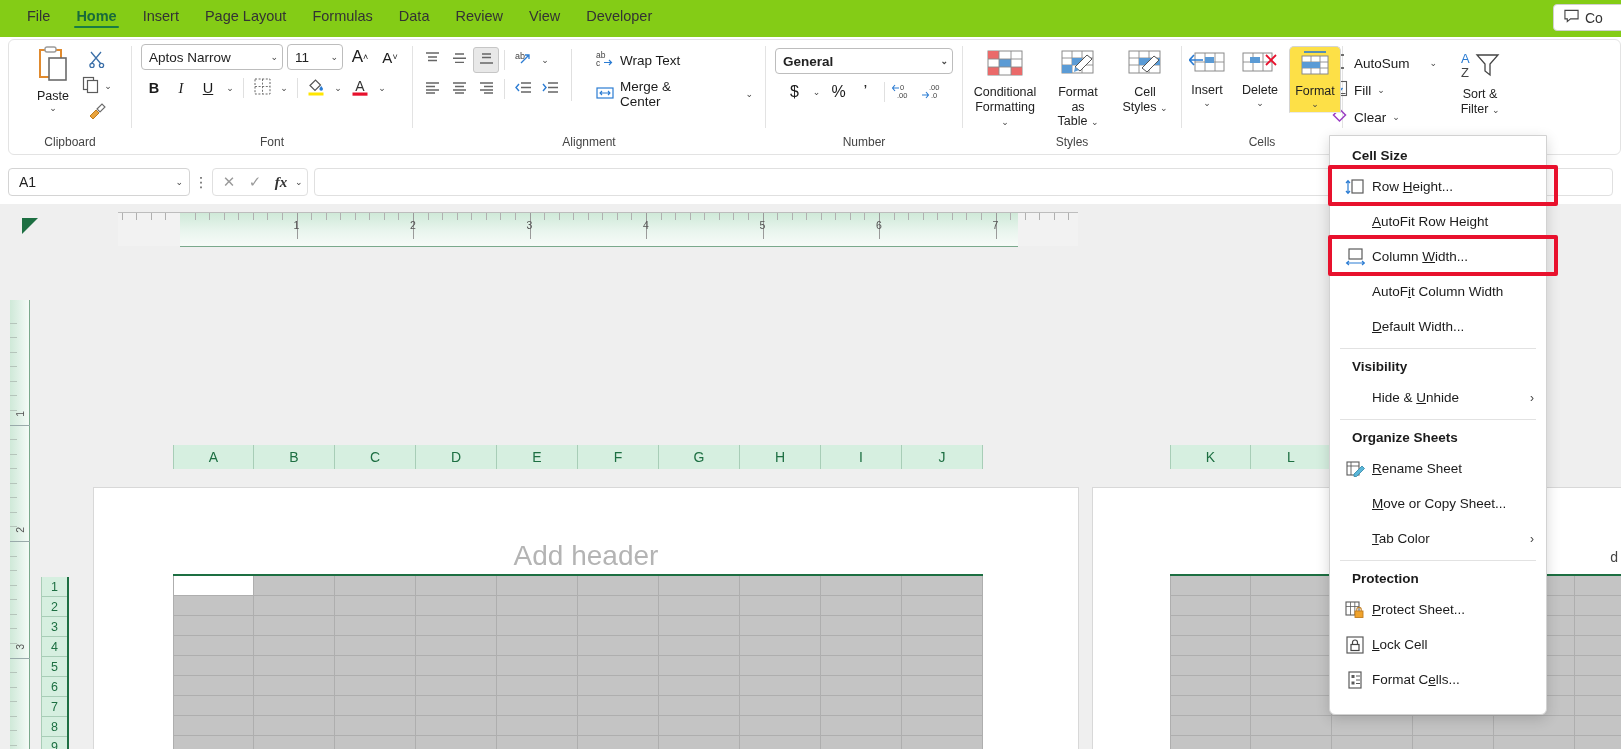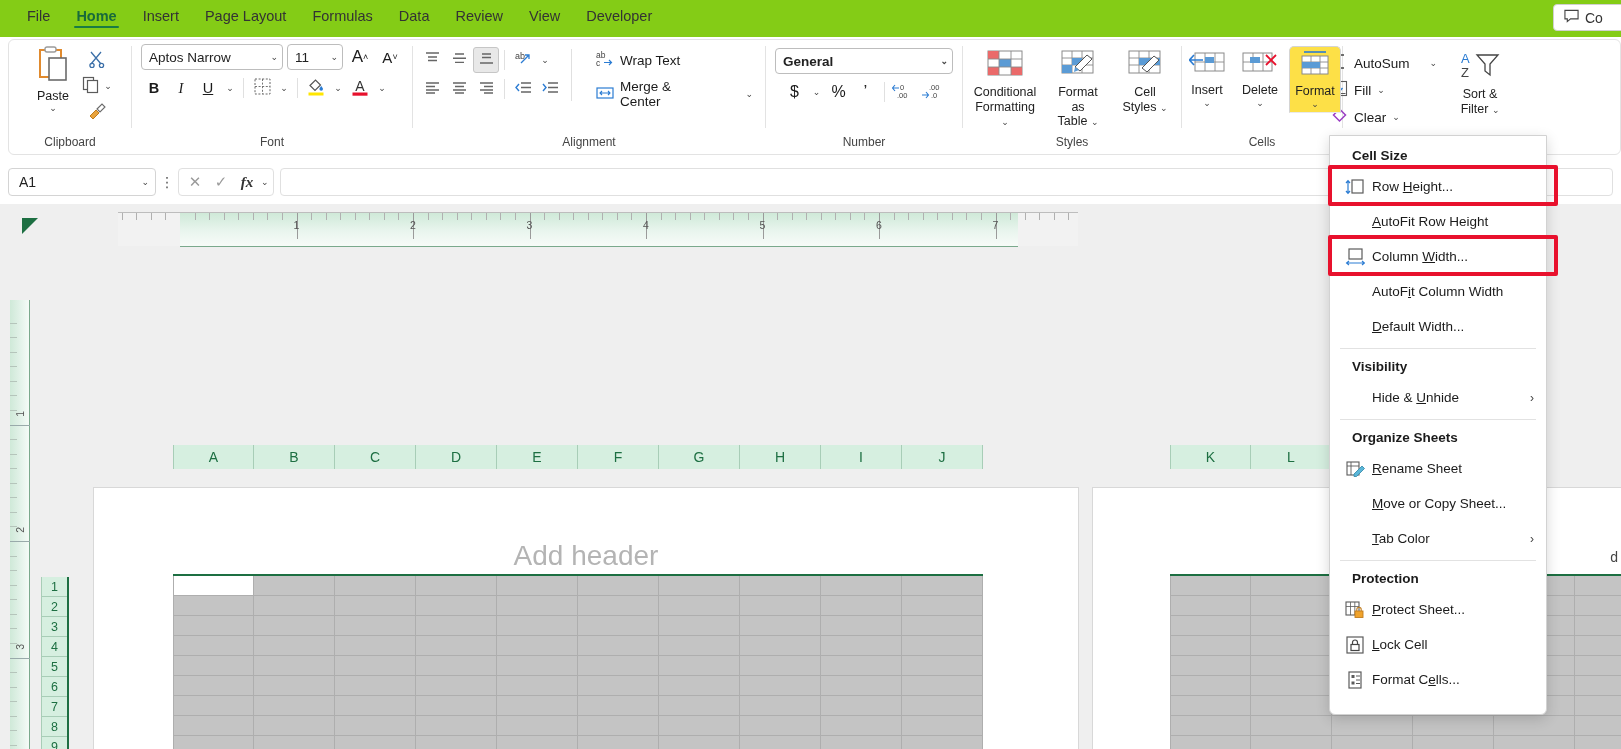--- a/index.html
+++ b/index.html
@@ -73,21 +73,21 @@
   
   .cells-grp{ width:160px; }
   
   .edit-grp{ width:150px; }
   .editcol{ display:flex; flex-direction:column; gap:1px; padding-top:2px;}
 
   .format-pressed{ background:#fde047; border:1px solid #d4d4d4; border-bottom:1px solid #eaeaea; border-radius:5px 5px 0 0; position:relative; z-index:60;}
 
   
   .fxbar{ position:absolute; left:0; top:160px; width:1621px; height:44px; background:#fff; display:flex; align-items:center; padding:0 8px;}
-  .namebox{ width:148px; height:28px; border:1px solid #d4d4d4; border-radius:4px; display:flex; align-items:center;
+  .namebox{ width:182px; height:28px; border:1px solid #d4d4d4; border-radius:4px; display:flex; align-items:center;
      justify-content:space-between; padding:0 6px 0 10px; font-size:14px; color:#222; background:#fff;}
   .kebab{ width:22px; text-align:center; color:#555; font-size:14px; letter-spacing:0; cursor:pointer;}
   .fxgroup{ display:flex; align-items:center; gap:2px; border:1px solid #e0e0e0; border-radius:4px; height:28px; padding:0 4px; color:#9a9a9a;}
   .fxgroup .g{ width:24px; text-align:center; cursor:pointer; font-size:15px; }
   .fxinput{ flex:1; height:28px; border:1px solid #e0e0e0; border-radius:4px; margin-left:6px; background:#fff;}
 
   
   .sheet{ position:absolute; left:0; top:204px; width:1621px; height:545px; background:#efefef; overflow:hidden;}
 
   .corner-tri{ position:absolute; left:22px; top:14px; width:0;height:0;

